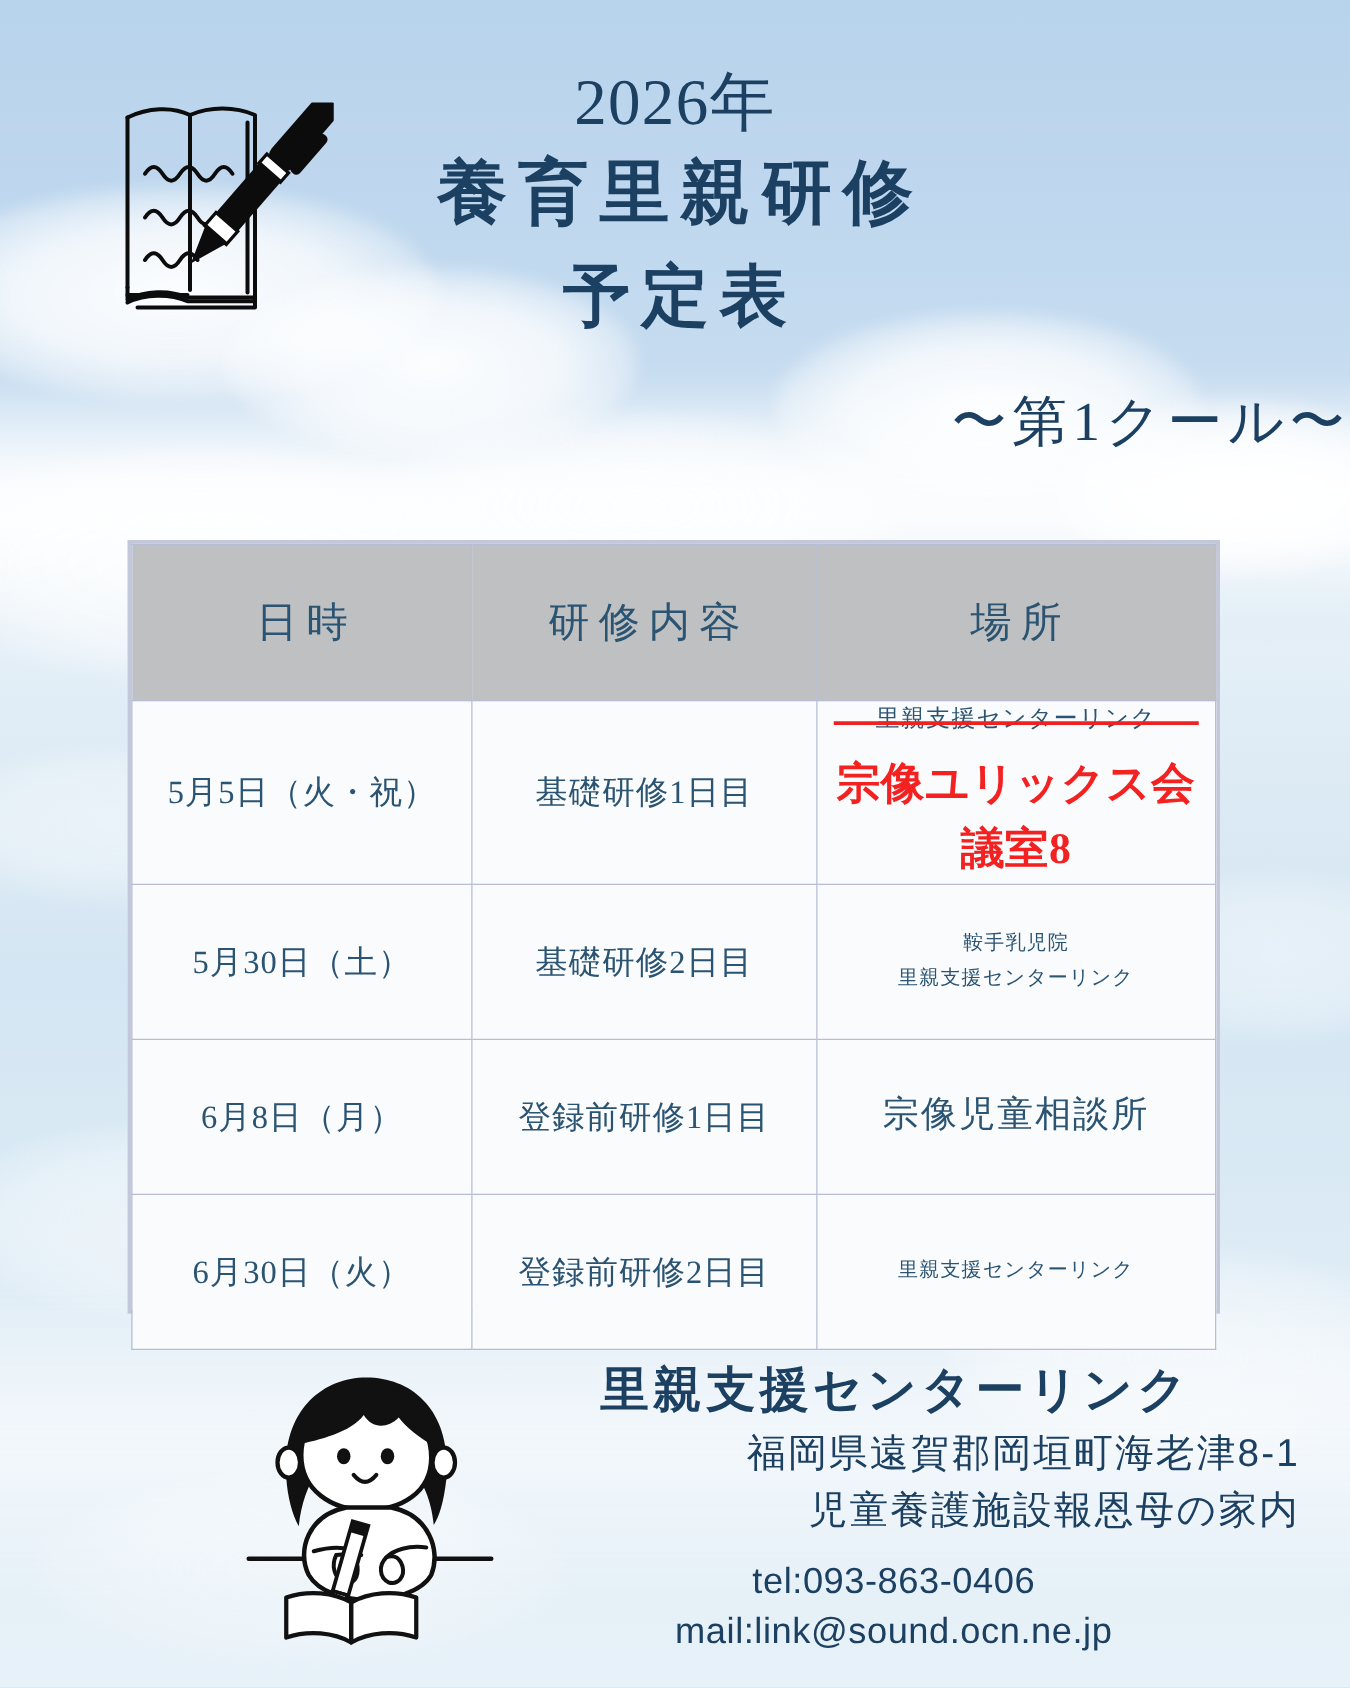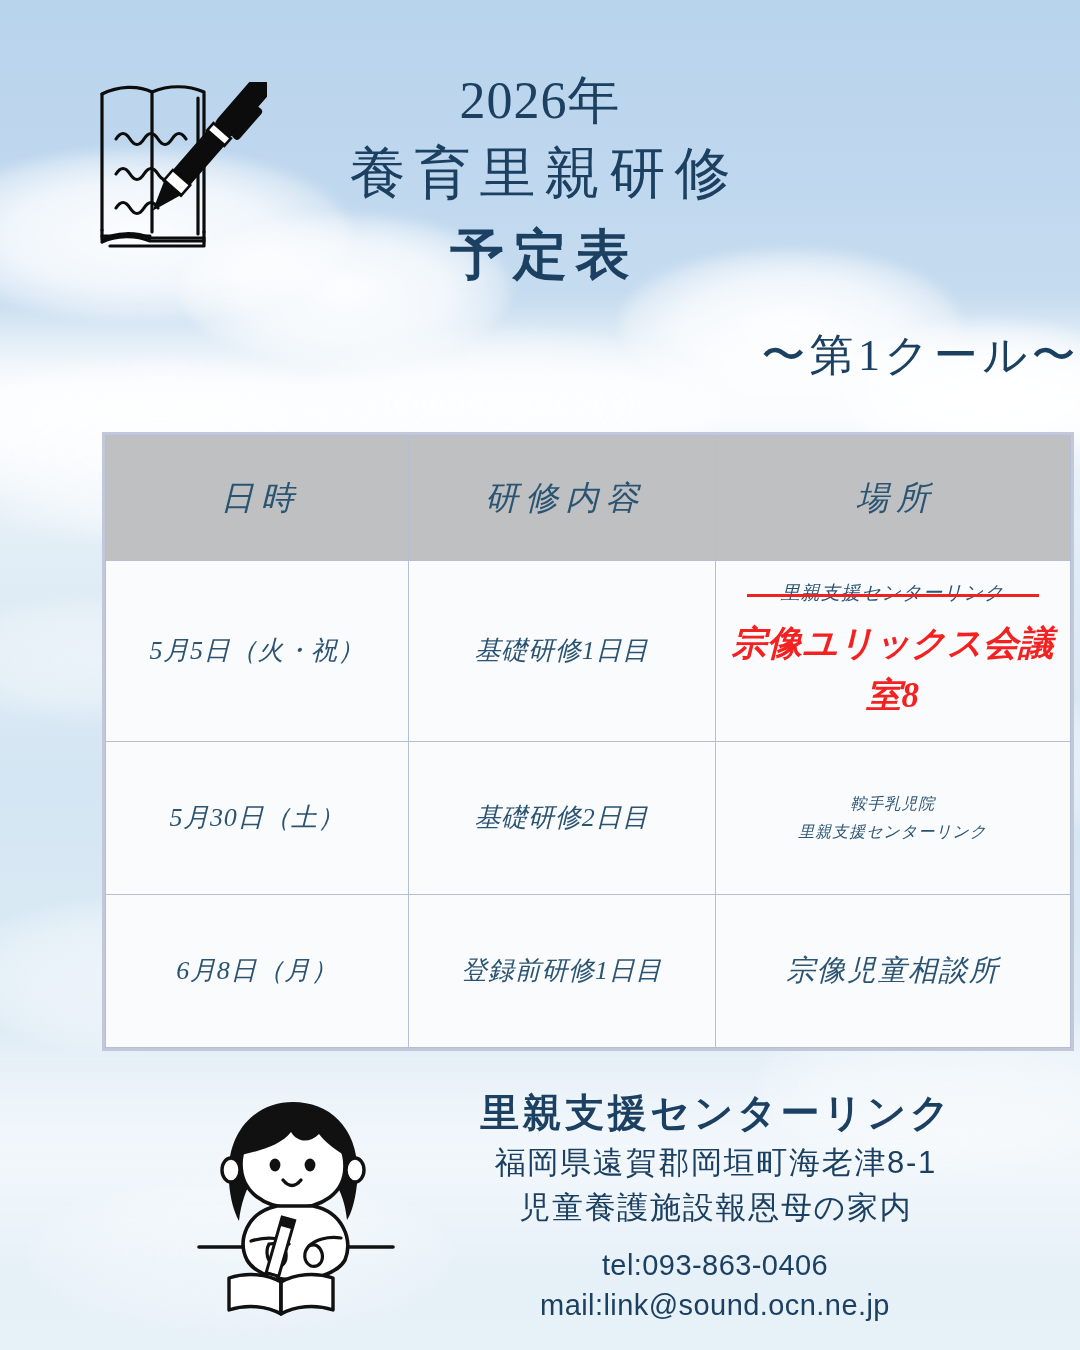--- a/index.html
+++ b/index.html
@@ -63,28 +63,27 @@
     top: 52px;
     text-align: center;
     color: #1c4061;
   }
   .title-year {
     font-size: 52px;
     line-height: 1.18;
     letter-spacing: 0.02em;
     font-family: "Liberation Serif", "DejaVu Serif", serif;
     font-weight: 400;
-    margin-top: 18px;
   }
   .title-main {
     font-size: 56px;
     line-height: 1.5;
     letter-spacing: 0.16em;
     font-family: "Liberation Serif", "DejaVu Serif", serif;
-    font-weight: 400;
+    font-weight: 700;
     text-indent: 0.16em;
   }
   .title-sub {
     font-size: 54px;
     line-height: 1.5;
     letter-spacing: 0.16em;
     font-family: "Liberation Serif", "DejaVu Serif", serif;
     font-weight: 700;
     text-indent: 0.16em;
     text-align: center;
@@ -105,26 +104,25 @@
     top: 82px;
     width: 175px;
     height: 180px;
   }
 
   
   .table-outer {
     position: absolute;
     left: 102px;
     top: 432px;
-    width: 972px;
+    width: 874px;
     height: 619px;
     border: 3px solid #c3c7da;
     box-sizing: border-box;
     background: #f7fbfd;
-    font-style: italic;
   }
   table.schedule {
     width: 100%;
     height: 100%;
     border-collapse: collapse;
     table-layout: fixed;
   }
   table.schedule th,
   table.schedule td {
     border: 1px solid #b6bdd4;
@@ -207,20 +205,21 @@
     text-indent: 0.09em;
     line-height: 1.3;
   }
   .org-addr1,
   .org-addr2 {
     font-size: 31px;
     letter-spacing: 0.055em;
     text-indent: 0.055em;
     line-height: 1.32;
     margin-top: 4px;
+    text-align: right;
   }
   .org-tel,
   .org-mail {
     font-size: 29px;
     letter-spacing: 0.015em;
     line-height: 1.38;
   }
   .org-tel { margin-top: 16px; }
 
   
@@ -332,20 +331,29 @@
         <tr>
           <td class="cell-date">6月8日（月）</td>
           <td class="cell-topic">登録前研修1日目</td>
           <td>
             <div class="place-stack">
               <span class="place-large">宗像児童相談所</span>
             </div>
           </td>
         </tr>
 
+        <tr>
+          <td class="cell-date">6月30日（火）</td>
+          <td class="cell-topic">登録前研修2日目</td>
+          <td>
+            <div class="place-stack">
+              <span class="place-small">里親支援センターリンク</span>
+            </div>
+          </td>
+        </tr>
       </tbody>
     </table>
   </div>
 
   <div class="girl-icon">
     <svg viewBox="0 0 215 228" width="215" height="228" aria-hidden="true">
 
       <path d="M44 92 C40 40 72 12 108 12 C146 12 177 40 172 94 C170 112 166 124 162 130
                C160 108 152 96 150 92 L66 92 C62 98 56 112 54 131 C49 122 45 108 44 92 Z" fill="#111111"></path>
 

